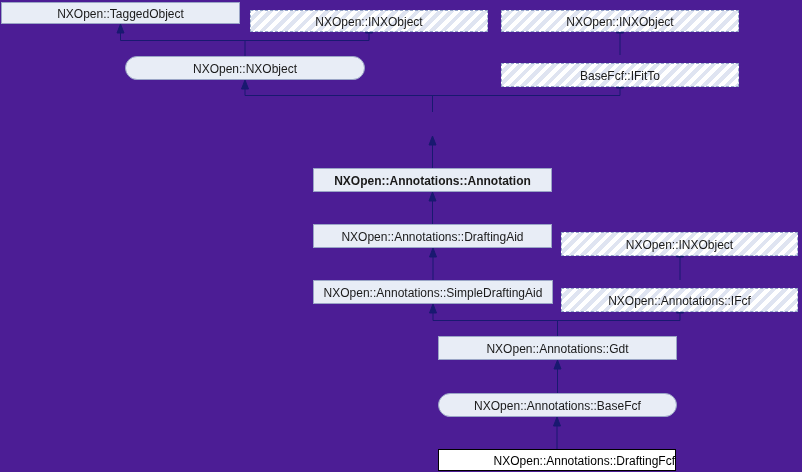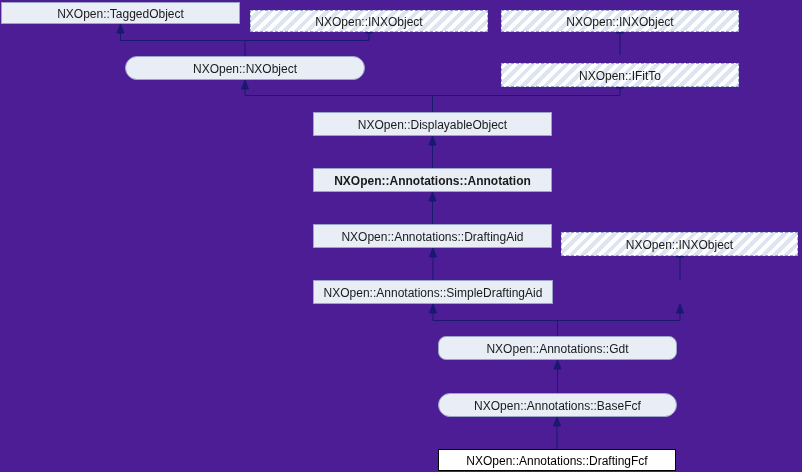--- a/index.html
+++ b/index.html
@@ -35,20 +35,21 @@
     background: repeating-linear-gradient(135deg,
       #ffffff 0px, #ffffff 4px,
       #dfe4f1 4px, #dfe4f1 8px);
     border: 1px dashed #94a4c8;
     margin-top: 8px;
   }
   .node.current {
     background: #ffffff;
     border: 1px solid #000000;
     color: #000000;
+    justify-content: flex-end;
   }
   .lbl { display: inline-block; line-height: 1; padding-top: 1px; }
 </style>
 </head>
 <body>
 
 <div class="canvas">
 
   <svg class="edges" width="802" height="472" viewBox="0 0 802 472">
     <g stroke="#191970" stroke-width="1" fill="#191970">
@@ -118,45 +119,45 @@
 
   <div class="node hatched" style="left:501px; top:2px; width:238px; height:22px;">
     <span class="lbl">NXOpen::INXObject</span>
   </div>
 
   <div class="node solid" style="left:125px; top:56px; width:240px; height:24px;border-radius:12px;">
     <span class="lbl">NXOpen::NXObject</span>
   </div>
 
   <div class="node hatched" style="left:501px; top:55px; width:238px; height:24px;">
-    <span class="lbl">NXOpen::IFitTo</span>
+    <span class="lbl">BaseFcf::IFitTo</span>
   </div>
 
-  <div class="node solid" style="left:313px; top:112px; width:239px; height:24px;">
-    <span class="lbl">NXOpen::DisplayableObject</span>
-  </div>
 
   <div class="node solid" style="left:313px; top:168px; width:239px; height:24px;font-weight:bold;">
     <span class="lbl">NXOpen::Annotations::Annotation</span>
   </div>
 
   <div class="node solid" style="left:313px; top:224px; width:239px; height:24px;">
     <span class="lbl">NXOpen::Annotations::DraftingAid</span>
   </div>
 
   <div class="node hatched" style="left:561px; top:224px; width:237px; height:24px;">
     <span class="lbl">NXOpen::INXObject</span>
   </div>
 
   <div class="node solid" style="left:313px; top:280px; width:240px; height:24px;">
     <span class="lbl">NXOpen::Annotations::SimpleDraftingAid</span>
   </div>
 
+  <div class="node hatched" style="left:561px; top:280px; width:237px; height:24px;">
+    <span class="lbl">NXOpen::Annotations::IFcf</span>
+  </div>
 
-  <div class="node solid" style="left:438px; top:336px; width:239px; height:24px;border-radius:8px;">
+  <div class="node solid" style="left:438px; top:336px; width:239px; height:24px;">
     <span class="lbl">NXOpen::Annotations::Gdt</span>
   </div>
 
   <div class="node solid" style="left:438px; top:393px; width:239px; height:24px;border-radius:12px;">
     <span class="lbl">NXOpen::Annotations::BaseFcf</span>
   </div>
 
   <div class="node current" style="left:438px; top:449px; width:238px; height:22px;">
     <span class="lbl">NXOpen::Annotations::DraftingFcf</span>
   </div>

